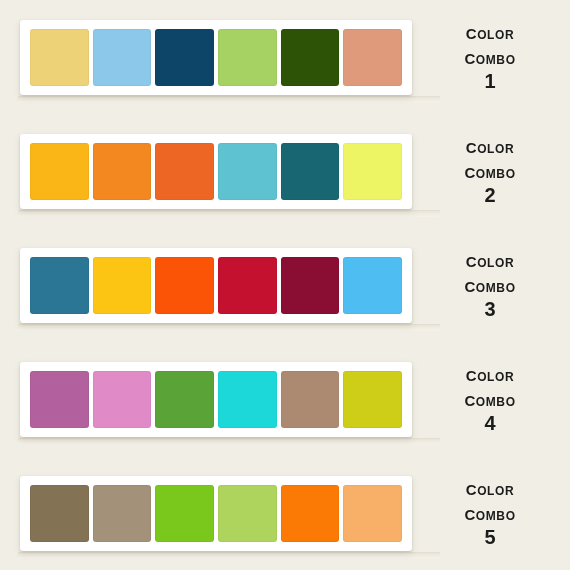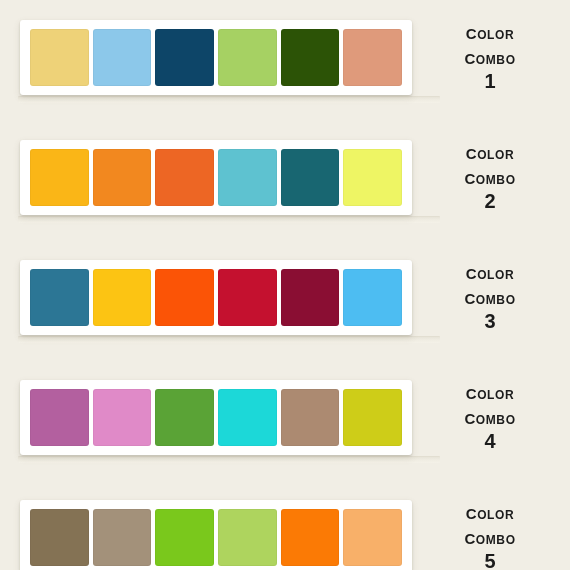--- a/index.html
+++ b/index.html
@@ -15,21 +15,20 @@
   }
 
   #board {
     position: relative;
     width: 570px;
     height: 570px;
     background: #f1eee5;
     display: flex;
     flex-direction: column;
     justify-content: flex-start;
-    gap: 6px;
   }
 
   .combo-row {
     position: relative;
     display: flex;
     align-items: center;
     height: 114px;
     flex: 0 0 114px;
   }
 

